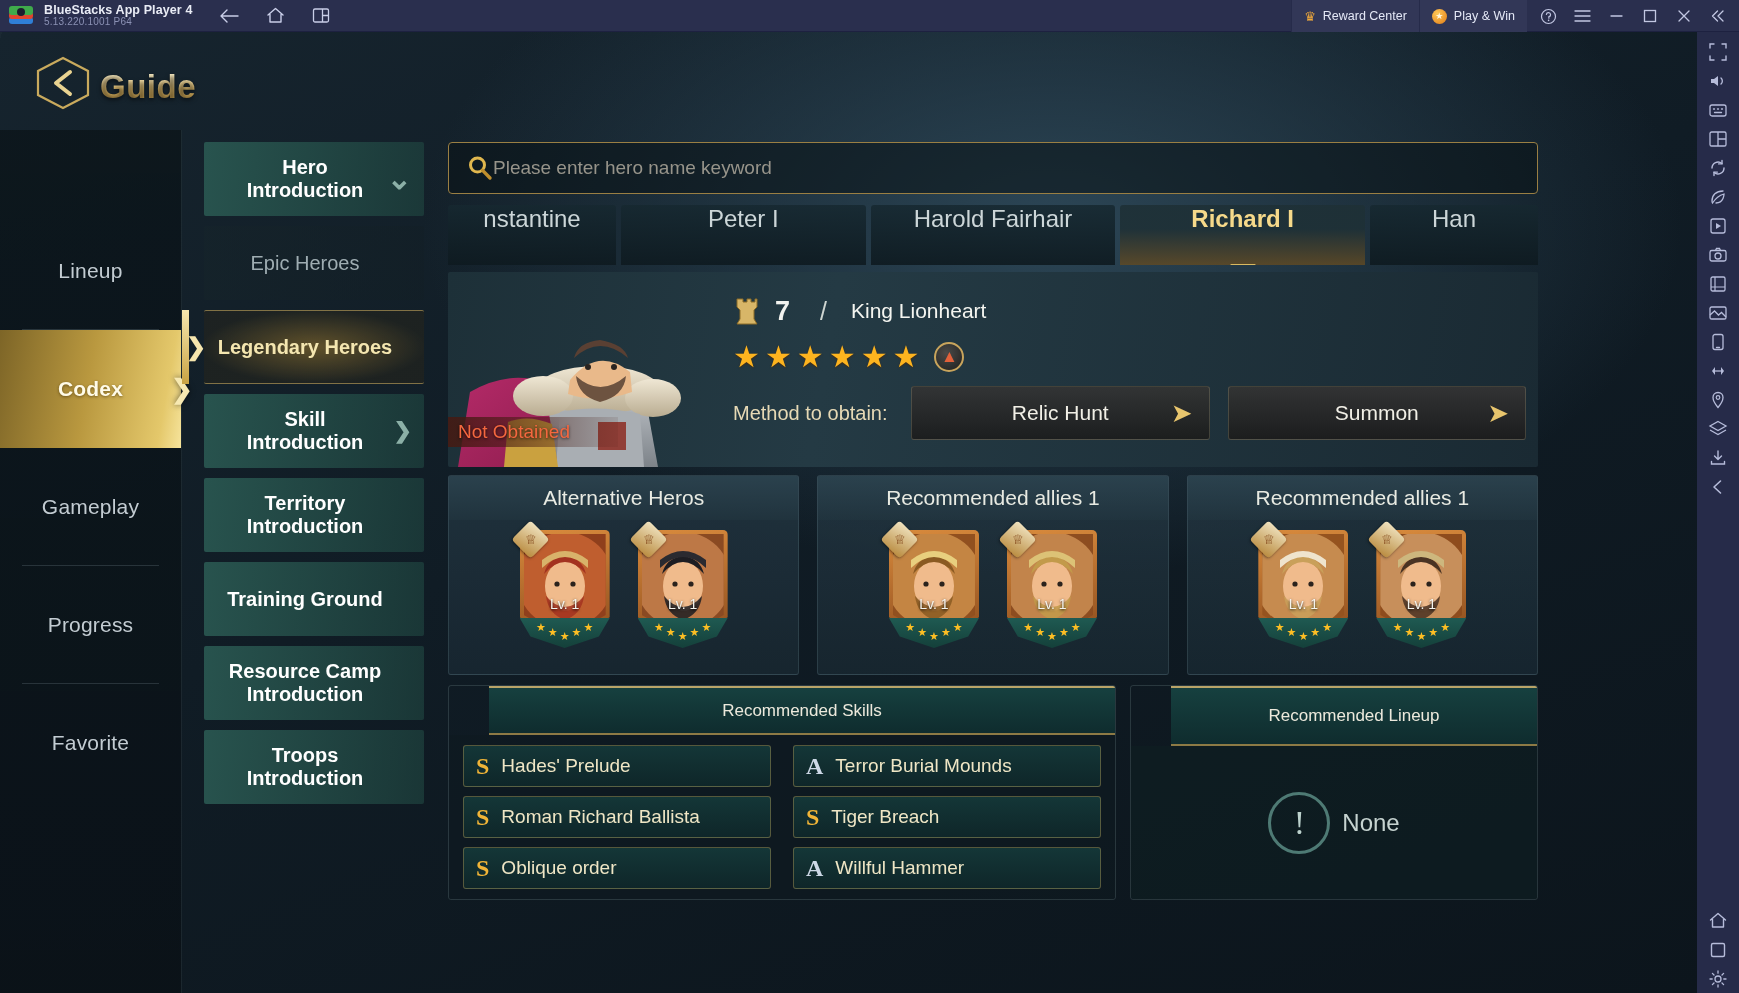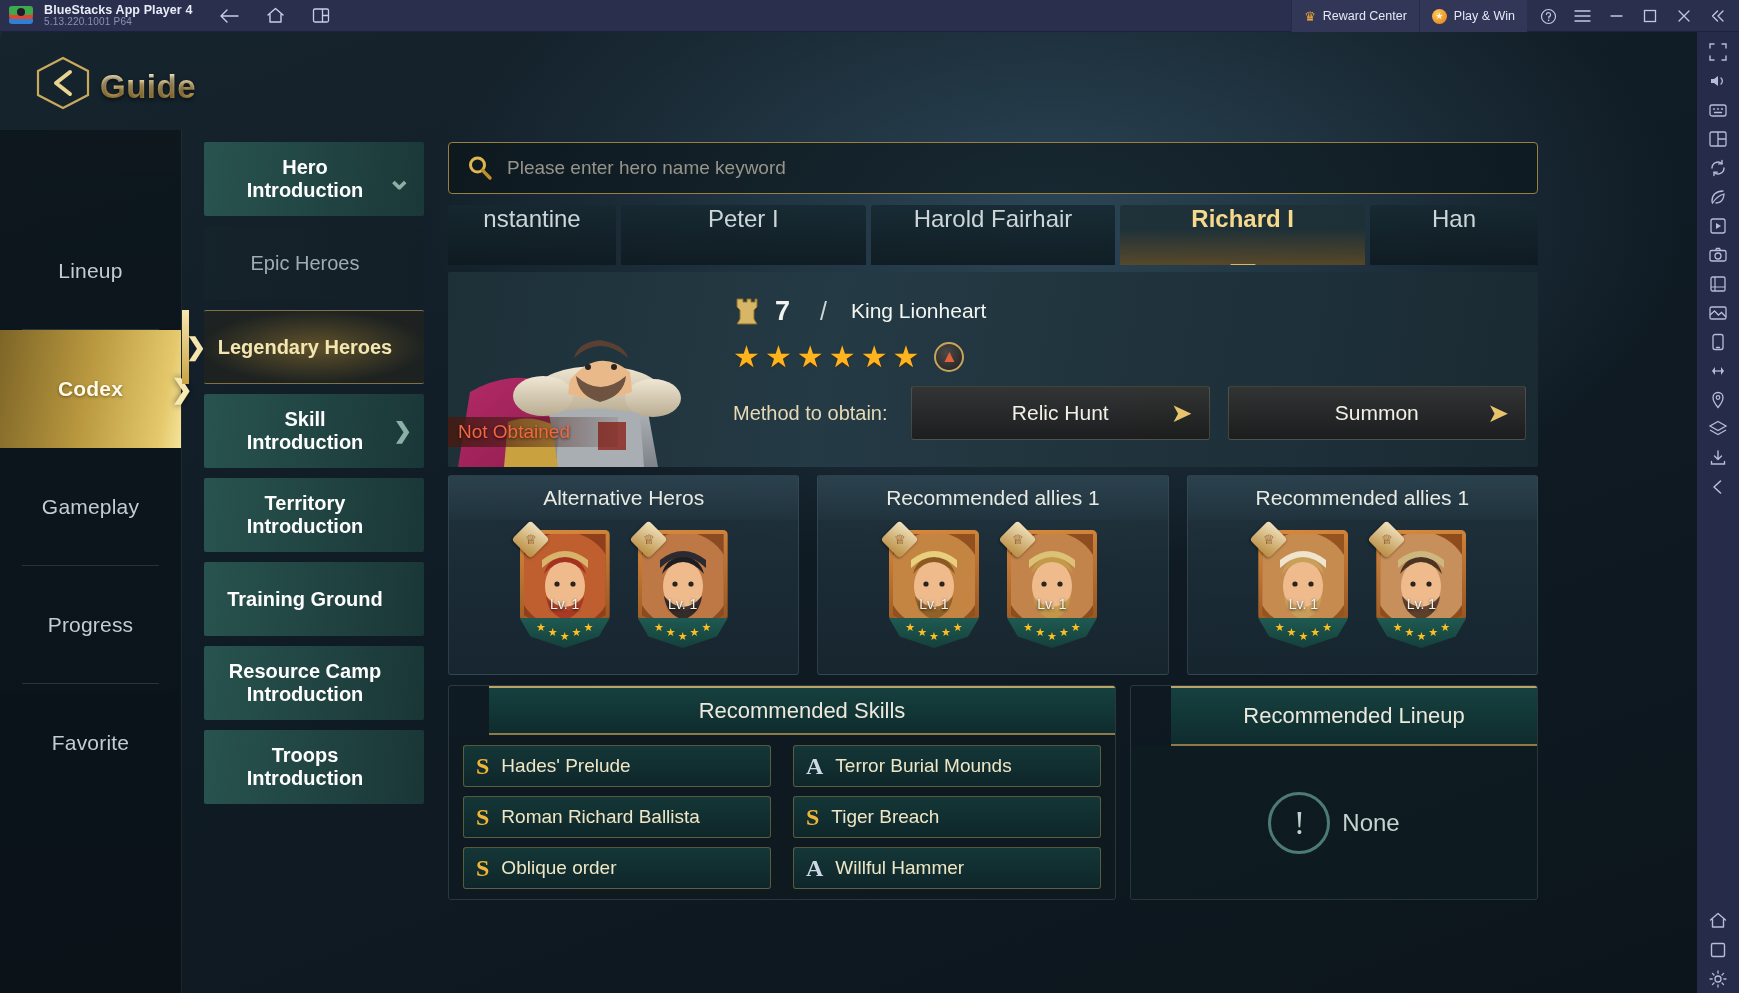--- a/index.html
+++ b/index.html
@@ -146,21 +146,21 @@
     position: absolute; right: 12px; top: 50%; transform: translateY(-50%);
     color: #9fc5ba; font-size: 22px; opacity: .85;
   }
 
   
   .main { position: absolute; left: 448px; top: 110px; width: 1090px; height: 870px; }
 
   .search {
     position: relative; height: 52px; border: 1px solid #9a7f43; border-radius: 4px;
     background: rgba(10,18,22,.55); display: flex; align-items: center;
-    padding-left: 18px; gap: 14px; cursor: text;
+    padding-left: 18px; cursor: text;
   }
   .search .mag { width: 26px; height: 26px; }
   .search input {
     flex: 1; background: transparent; border: 0; outline: none;
     color: #e7e1cf; font-size: 19px; font-family: "Liberation Sans", sans-serif;
   }
   .search input::placeholder { color: #97948a; }
 
   .tabs { margin-top: 11px; display: flex; gap: 5px; height: 60px; overflow: hidden; }
   .tab {
@@ -282,21 +282,21 @@
   .heroicon .starband i:nth-child(3) { margin-top: 9px; }
 
   
   .bottom { display: flex; gap: 14px; margin-top: 10px; height: 215px; }
   .panel { border-radius: 3px; overflow: hidden; display: flex; flex-direction: column;
            border: 1px solid rgba(150,180,180,.2); }
   .panel.skills { flex: 0 0 668px; }
   .panel.lineup { flex: 1 1 auto; }
   .panel-title {
     height: 60px; display: flex; align-items: center; justify-content: center;
-    font-size: 22px; color: #ece9dc;
+    font-size: 17px; color: #ece9dc;
     background: linear-gradient(180deg, #16403f 0%, #0f2c2e 100%);
     border-top: 2px solid #b9a468; border-bottom: 2px solid #8d7a45; margin-left: 40px;
   }
   .panel-body { flex: 1; background: rgba(14,26,32,.62); padding: 10px 14px; }
   .skill-grid { display: grid; grid-template-columns: 1fr 1fr; gap: 9px 22px; }
   .skill {
     height: 42px; display: flex; align-items: center; gap: 12px; padding-left: 12px;
     background: linear-gradient(180deg, rgba(21,58,58,.9), rgba(15,40,42,.9));
     border: 1px solid rgba(175,150,85,.45); border-radius: 3px;
     color: #efe6c5; font-size: 19px; cursor: pointer; white-space: nowrap; overflow: hidden;

